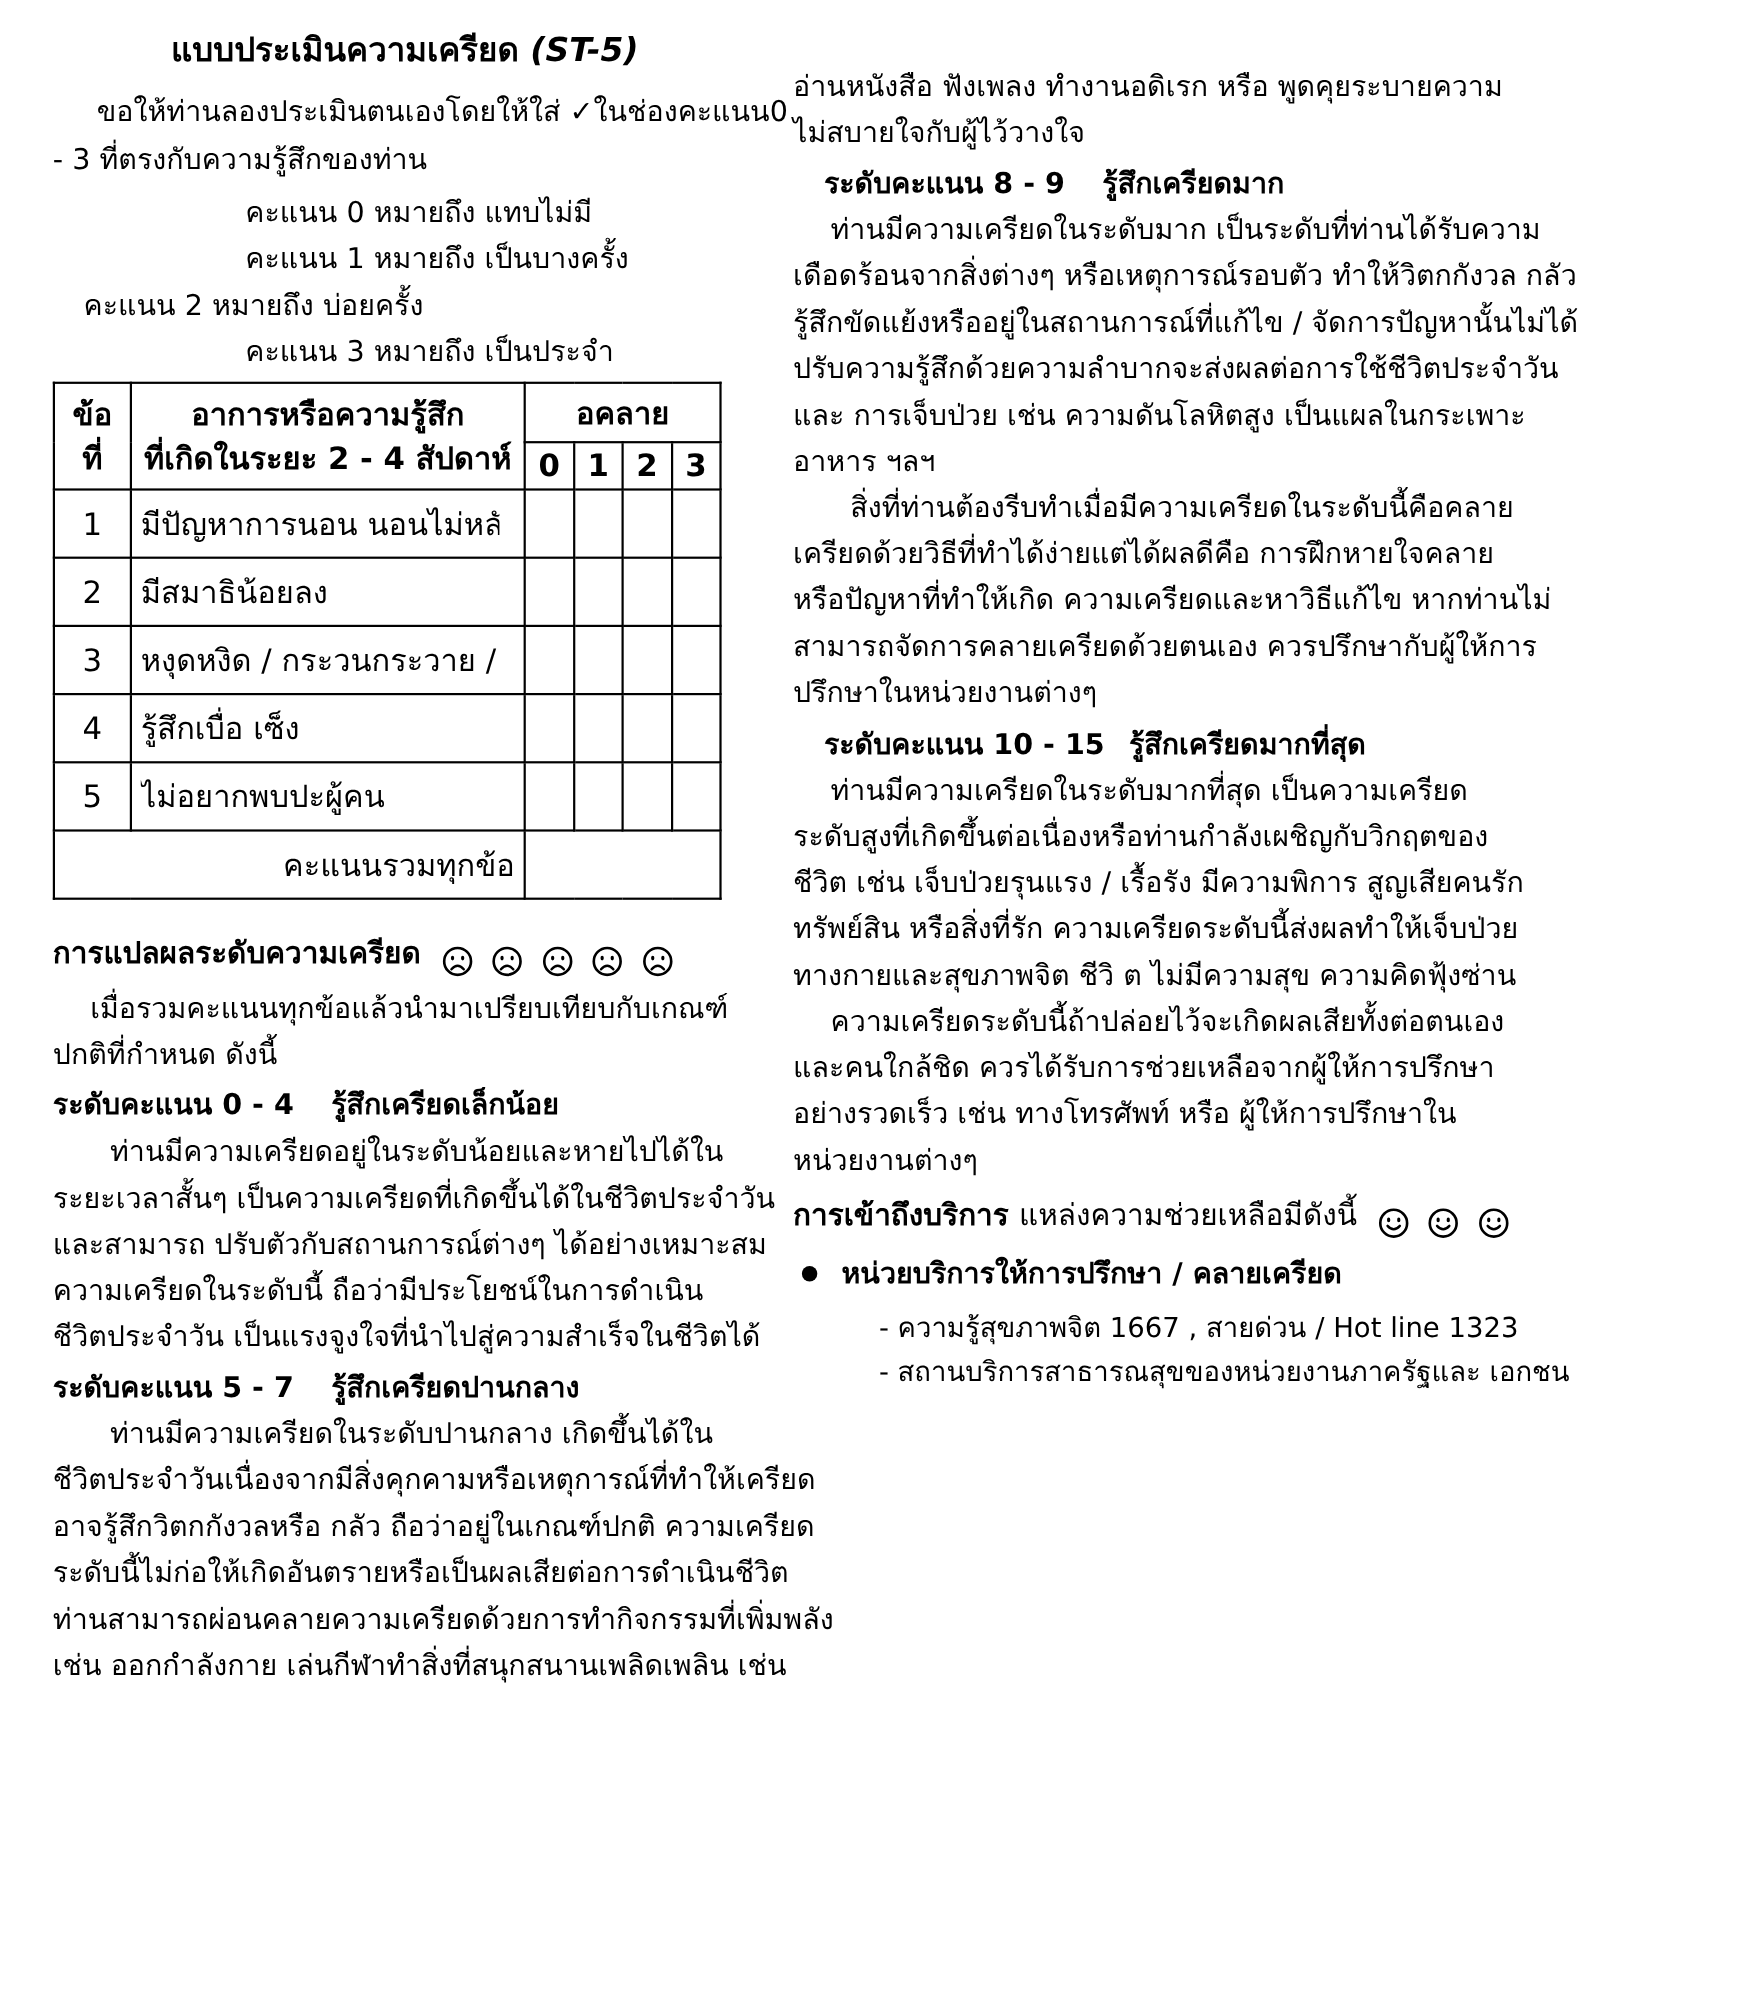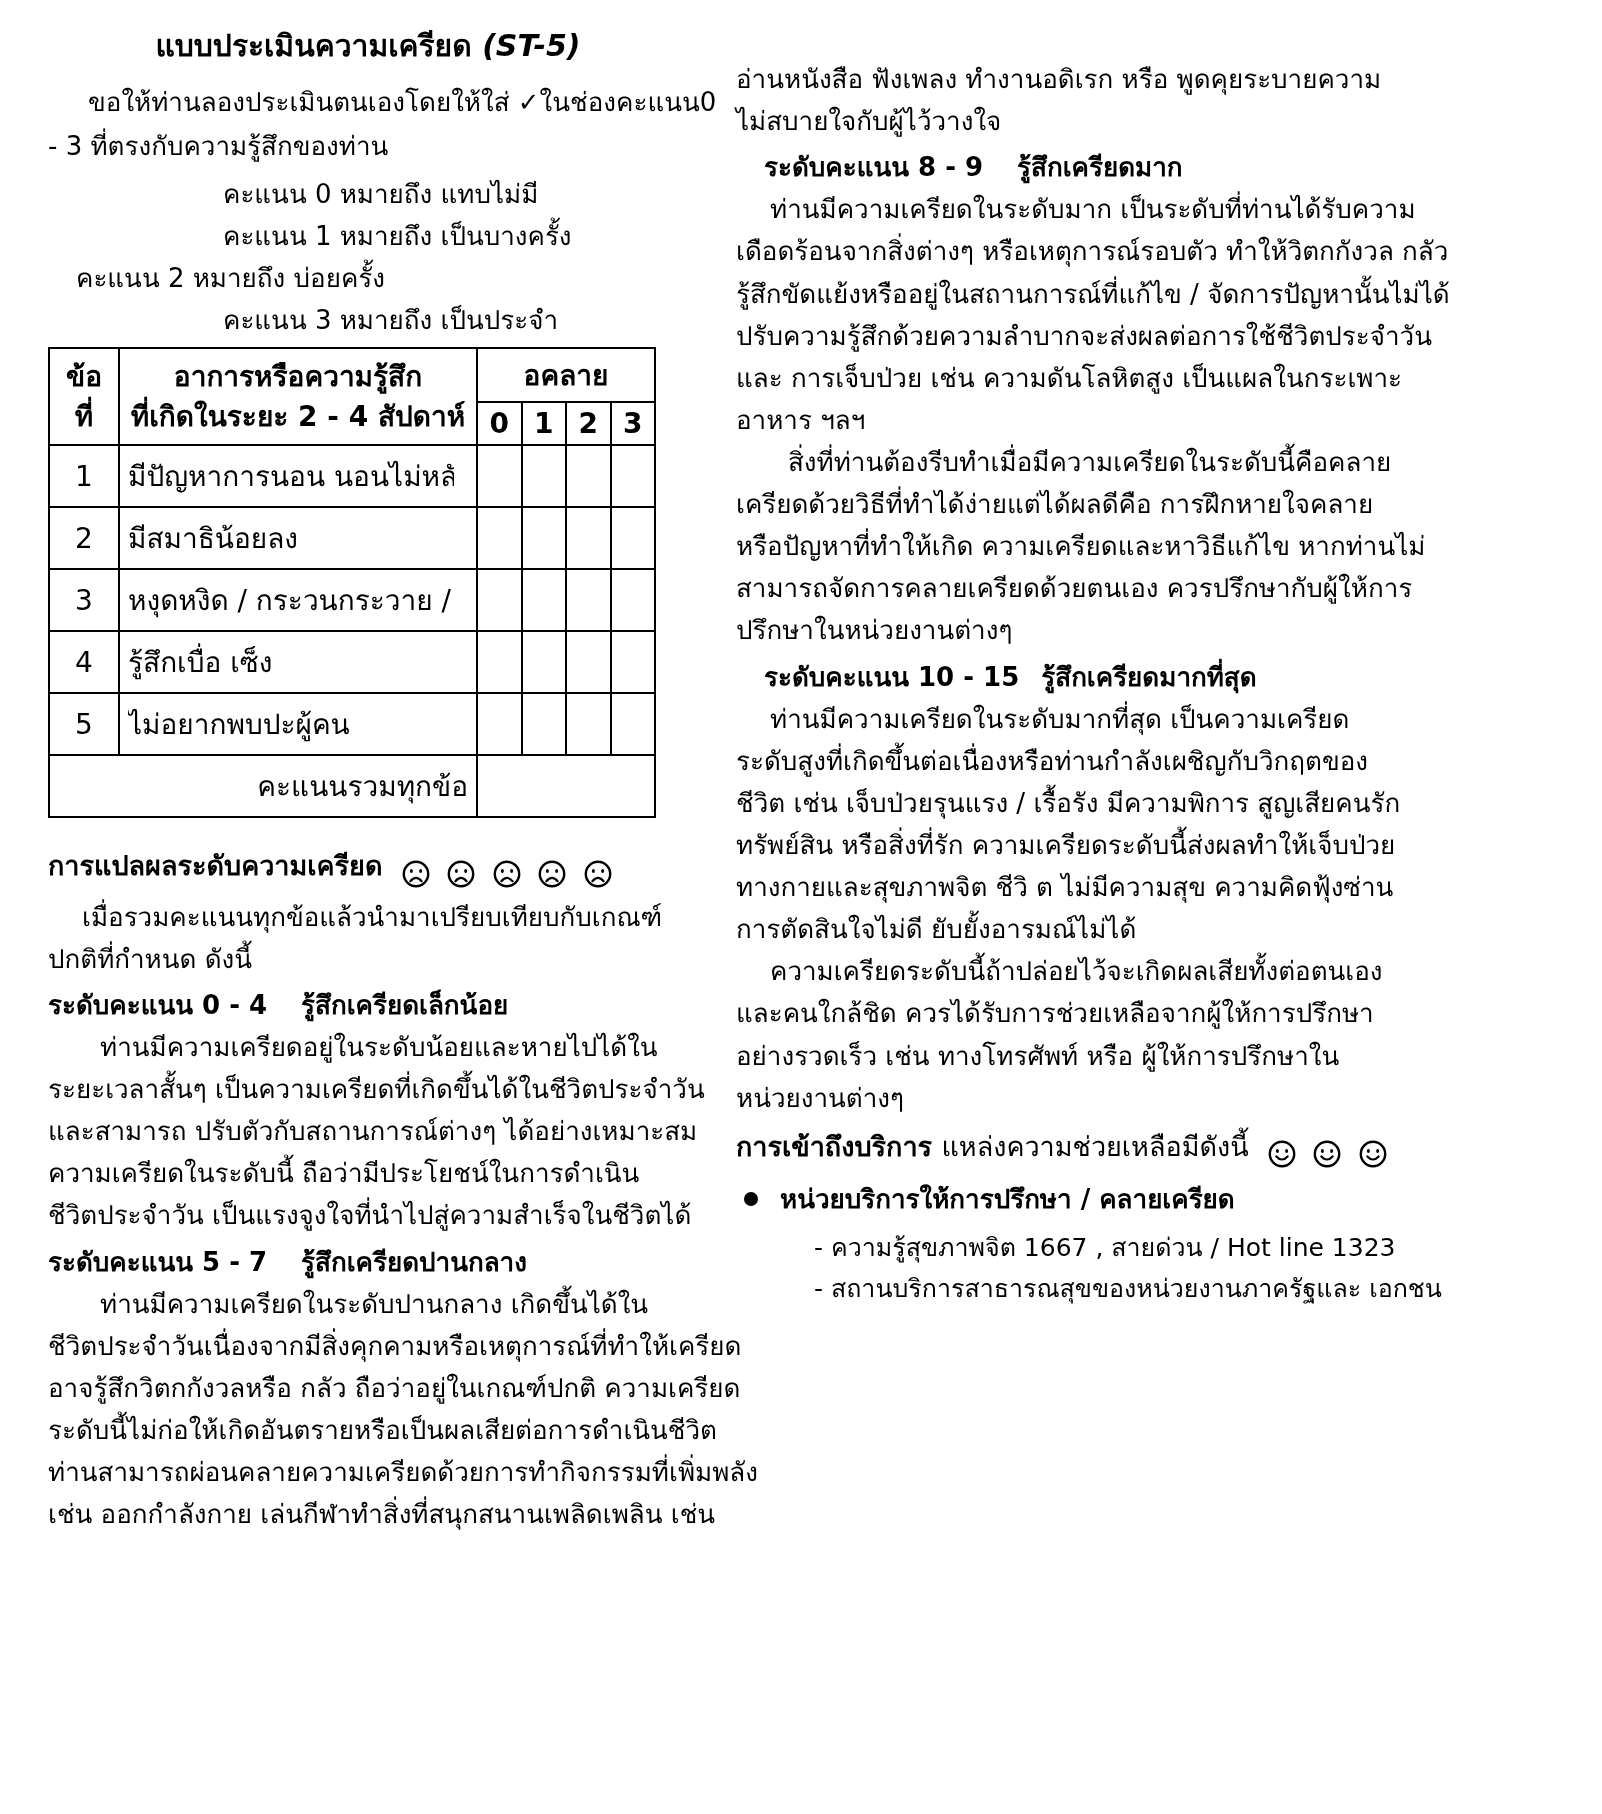--- a/index.html
+++ b/index.html
@@ -25,21 +25,21 @@
   }
   .col {
     position: absolute;
     top: 0;
   }
   .col-left {
     left: 48px;
     width: 640px;
   }
   .col-right {
-    left: 736px;
+    left: 721px;
     width: 640px;
   }
 
   
   .title {
     font-size: 30px;
     font-weight: bold;
     text-align: center;
     line-height: 1.35;
     white-space: nowrap;
@@ -349,21 +349,20 @@
     <div class="line"><span>ปรึกษาในหน่วยงานต่างๆ</span></div>
 
     <div class="heading" style="padding-left:28px;margin-top:4px;">
       <span>ระดับคะแนน  10 - 15</span><span class="sep" style="width:22px;"></span><span>รู้สึกเครียดมากที่สุด</span>
     </div>
     <div class="line" style="padding-left:34px;"><span>ท่านมีความเครียดในระดับมากที่สุด เป็นความเครียด</span></div>
     <div class="line"><span>ระดับสูงที่เกิดขึ้นต่อเนื่องหรือท่านกำลังเผชิญกับวิกฤตของ</span></div>
     <div class="line"><span>ชีวิต เช่น เจ็บป่วยรุนแรง / เรื้อรัง มีความพิการ สูญเสียคนรัก</span></div>
     <div class="line"><span>ทรัพย์สิน หรือสิ่งที่รัก ความเครียดระดับนี้ส่งผลทำให้เจ็บป่วย</span></div>
     <div class="line"><span>ทางกายและสุขภาพจิต ชีวิ ต ไม่มีความสุข ความคิดฟุ้งซ่าน</span></div>
-    <div class="line"><span>การตัดสินใจไม่ดี ยับยั้งอารมณ์ไม่ได้</span></div>
 
     <div class="line" style="padding-left:34px;"><span>ความเครียดระดับนี้ถ้าปล่อยไว้จะเกิดผลเสียทั้งต่อตนเอง</span></div>
     <div class="line"><span>และคนใกล้ชิด ควรได้รับการช่วยเหลือจากผู้ให้การปรึกษา</span></div>
     <div class="line"><span>อย่างรวดเร็ว เช่น ทางโทรศัพท์ หรือ ผู้ให้การปรึกษาใน</span></div>
     <div class="line"><span>หน่วยงานต่างๆ</span></div>
 
     <div class="svc-title" style="margin-top:6px;">
       <span>การเข้าถึงบริการ</span>
       <span class="normal">แหล่งความช่วยเหลือมีดังนี้</span>
       <span class="faces">

